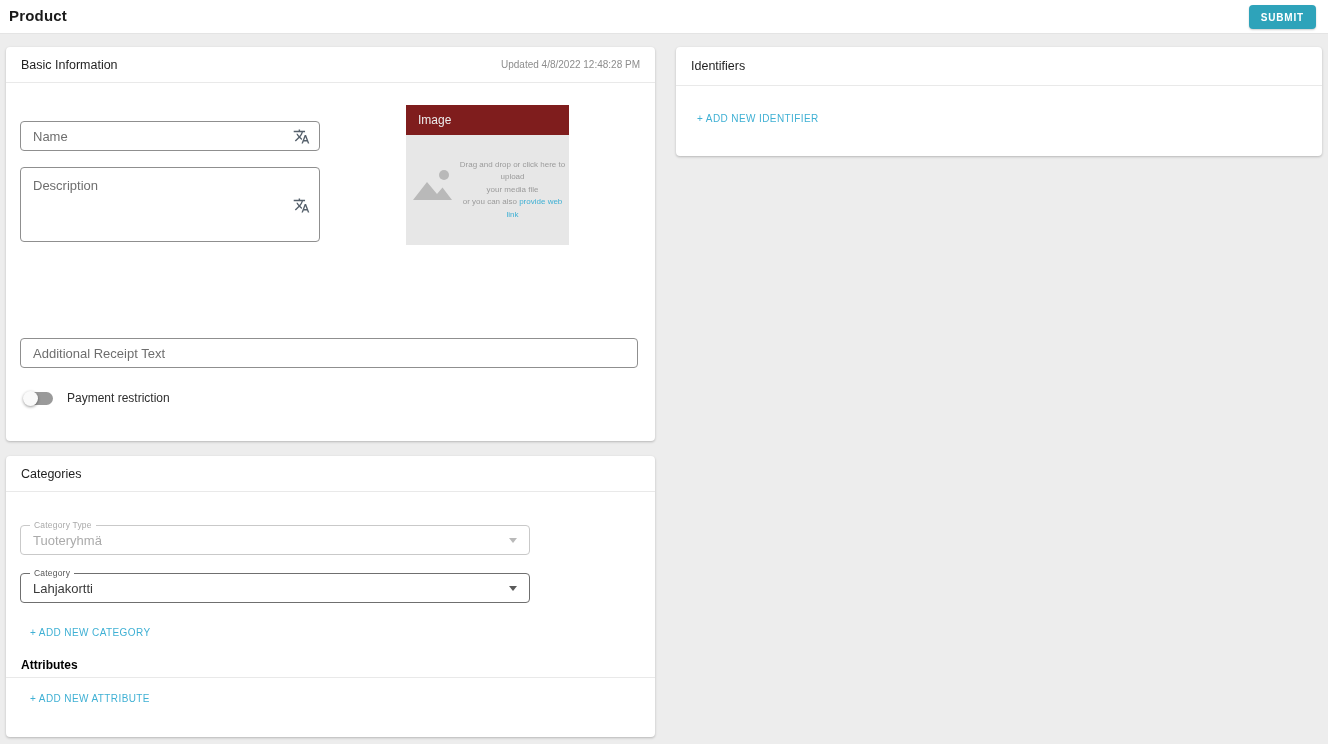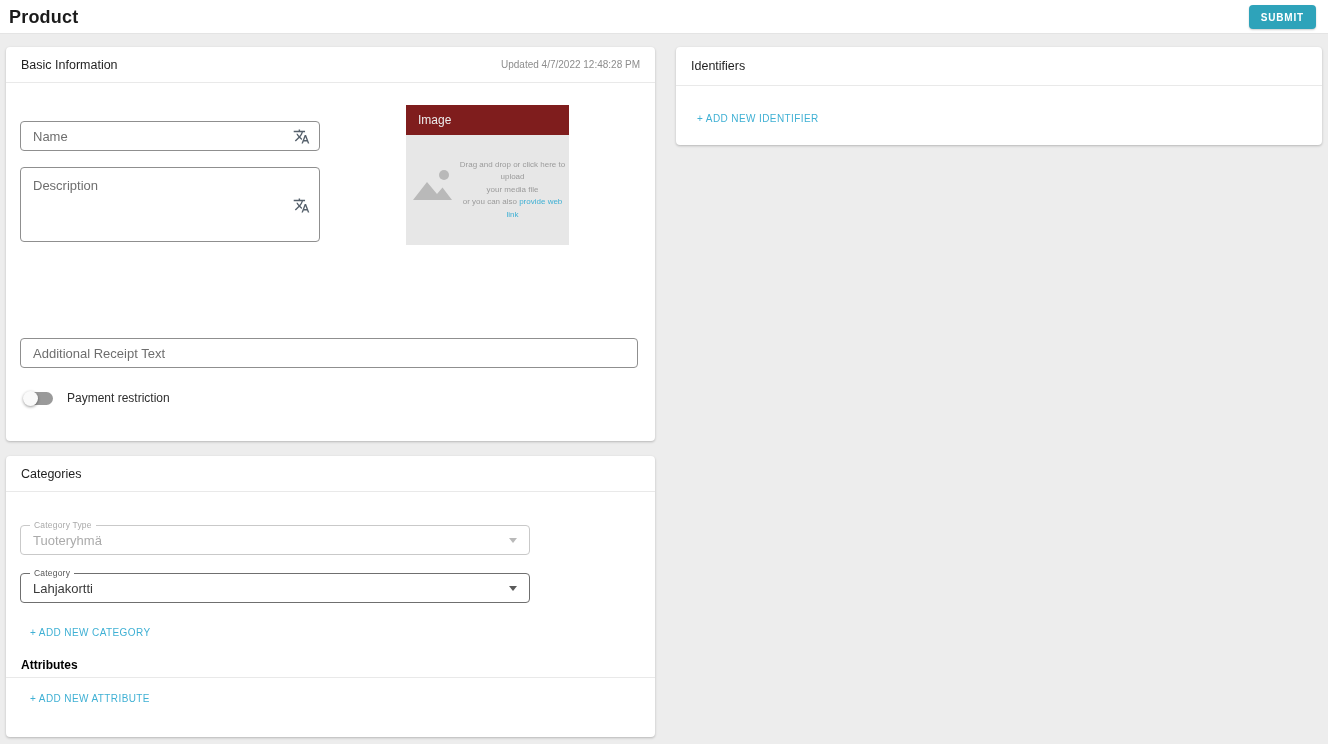--- a/index.html
+++ b/index.html
@@ -1,29 +1,29 @@
 <!DOCTYPE html>
 <html><head>
 <meta charset="utf-8">
 <style>
   * { margin:0; padding:0; box-sizing:border-box; }
   html,body { width:1328px; height:744px; font-family:"Liberation Sans", sans-serif; background:#ededed; overflow:hidden; }
 
   
   .topbar { position:absolute; left:0; top:0; width:1328px; height:34px; background:#fff; border-bottom:1px solid #e4e4e4; z-index:5; }
-  .page-title { position:absolute; left:9px; top:7px; font-size:18px; font-weight:700; color:#1b1b1b; letter-spacing:.2px; }
+  .page-title { position:absolute; left:9px; top:7px; font-size:15px; font-weight:700; color:#1b1b1b; letter-spacing:.2px; }
   .submit-btn { position:absolute; right:12px; top:5px; height:24px; padding:0 12px; background:#2ea3ba; color:#fff;
     font-size:10px; font-weight:600; letter-spacing:.8px; border:none; border-radius:4px; cursor:pointer;
     font-family:"Liberation Sans", sans-serif; box-shadow:0 1px 2px rgba(0,0,0,.2); }
 
   
   .card { position:absolute; background:#fff; border-radius:4px; box-shadow:0 1px 3px rgba(0,0,0,.14), 0 1px 2px rgba(0,0,0,.1); }
   .card-basic { left:6px; top:47px; width:649px; height:394px; }
   .card-categories { left:6px; top:456px; width:649px; height:281px; }
-  .card-identifiers { left:676px; top:47px; width:646px; height:98px; }
+  .card-identifiers { left:676px; top:47px; width:646px; height:109px; }
 
   .card-header { position:absolute; left:0; top:0; right:0; height:36px; display:flex; align-items:center;
     justify-content:space-between; padding:0 15px; border-bottom:1px solid #e9e9e9; }
   .card-identifiers .card-header { height:39px; }
   .card-title { font-size:12.5px; font-weight:500; color:#1f1f1f; }
   .updated-text { font-size:10px; color:#8d8d8d; }
 
   
   .tf { position:absolute; border:1px solid #8f8f8f; border-radius:4px; background:#fff; }
   .tf input, .tf textarea { width:100%; height:100%; border:none; outline:none; background:transparent;
@@ -82,21 +82,21 @@
 <body>
 
 <div class="topbar">
   <div class="page-title">Product</div>
   <button class="submit-btn">SUBMIT</button>
 </div>
 
 <div class="card card-basic">
   <div class="card-header">
     <span class="card-title">Basic Information</span>
-    <span class="updated-text">Updated 4/7/2022 12:48:28 PM</span>
+    <span class="updated-text">Updated 4/8/2022 12:48:28 PM</span>
   </div>
 
   <div class="tf tf-desc">
     <textarea placeholder="Description" style=""></textarea>
     <span class="translate-icon">
       <svg viewBox="0 0 24 24">
           <path d="M12.87 15.07l-2.54-2.51.03-.03c1.74-1.94 2.98-4.17 3.71-6.53H17V4h-7V2H8v2H1v1.99h11.17C11.5 7.92 10.44 9.75 9 11.35 8.07 10.32 7.3 9.19 6.69 8h-2c.73 1.63 1.73 3.17 2.98 4.56l-5.09 5.02L4 19l5-5 3.11 3.11.76-2.04zM18.5 10h-2L12 22h2l1.12-3h4.75L21 22h2l-4.5-12zm-2.62 7l1.62-4.33L19.12 17h-3.24z"></path>
         </svg>
     </span>
   </div>

